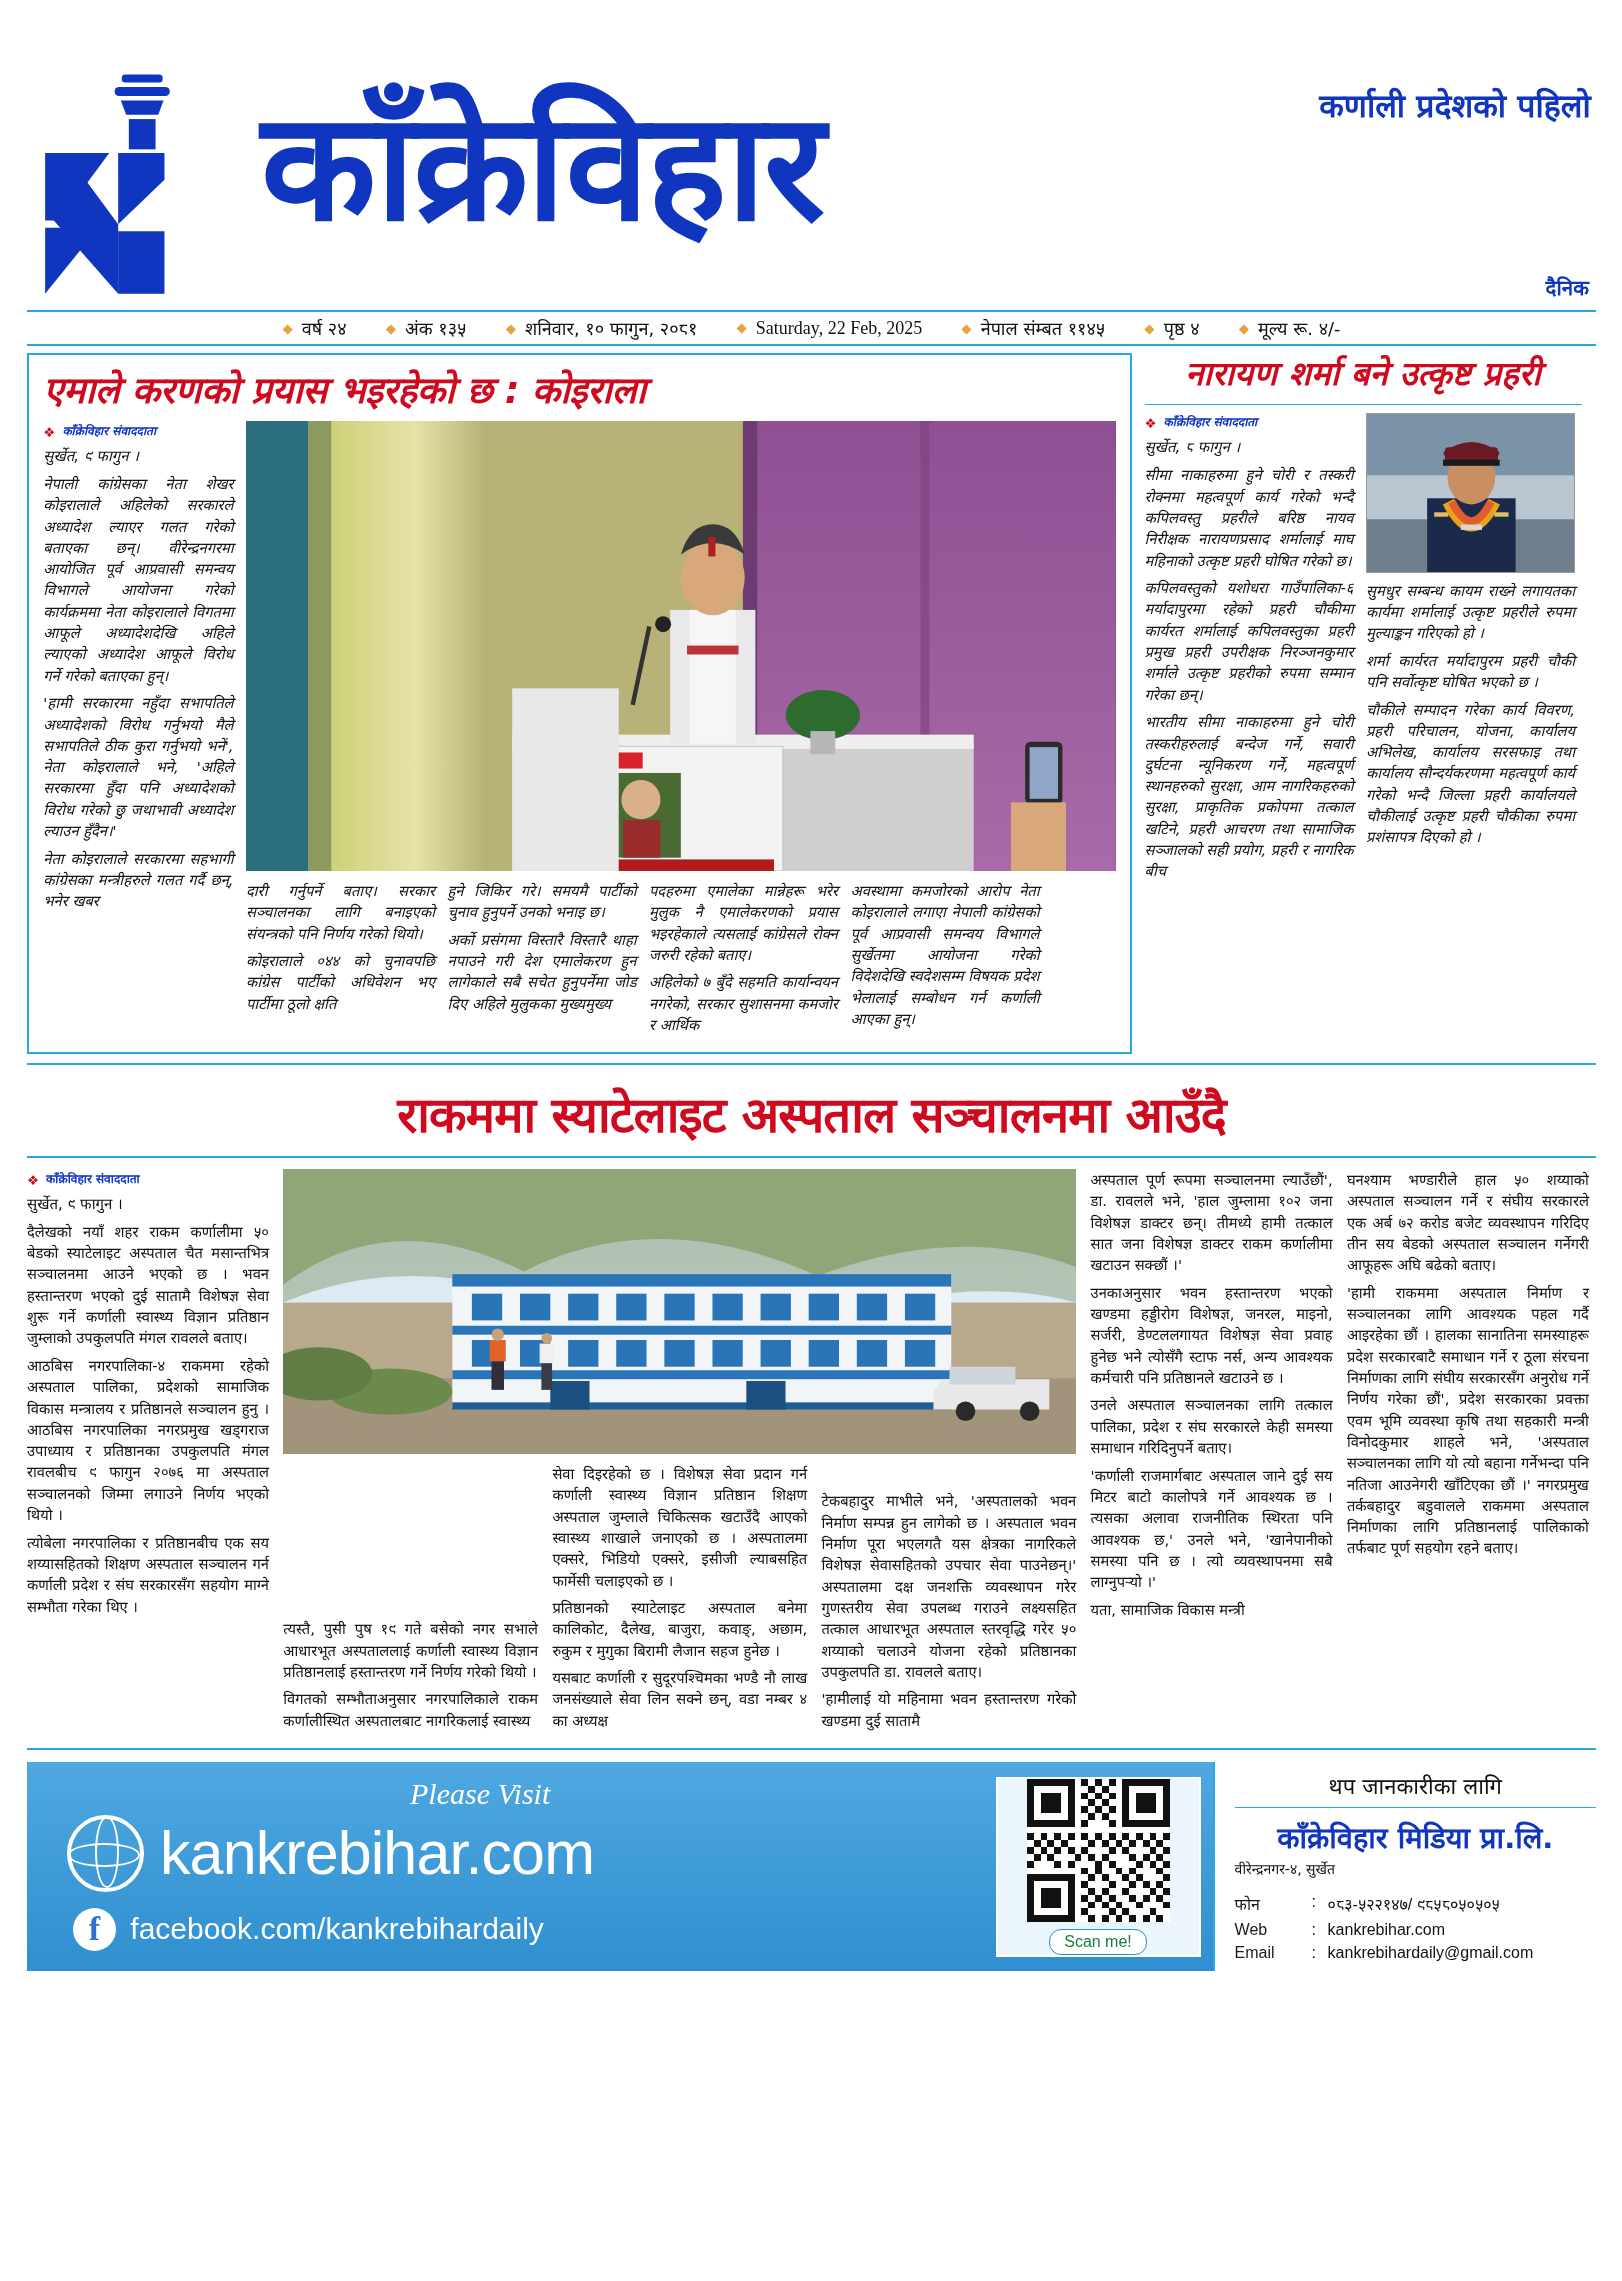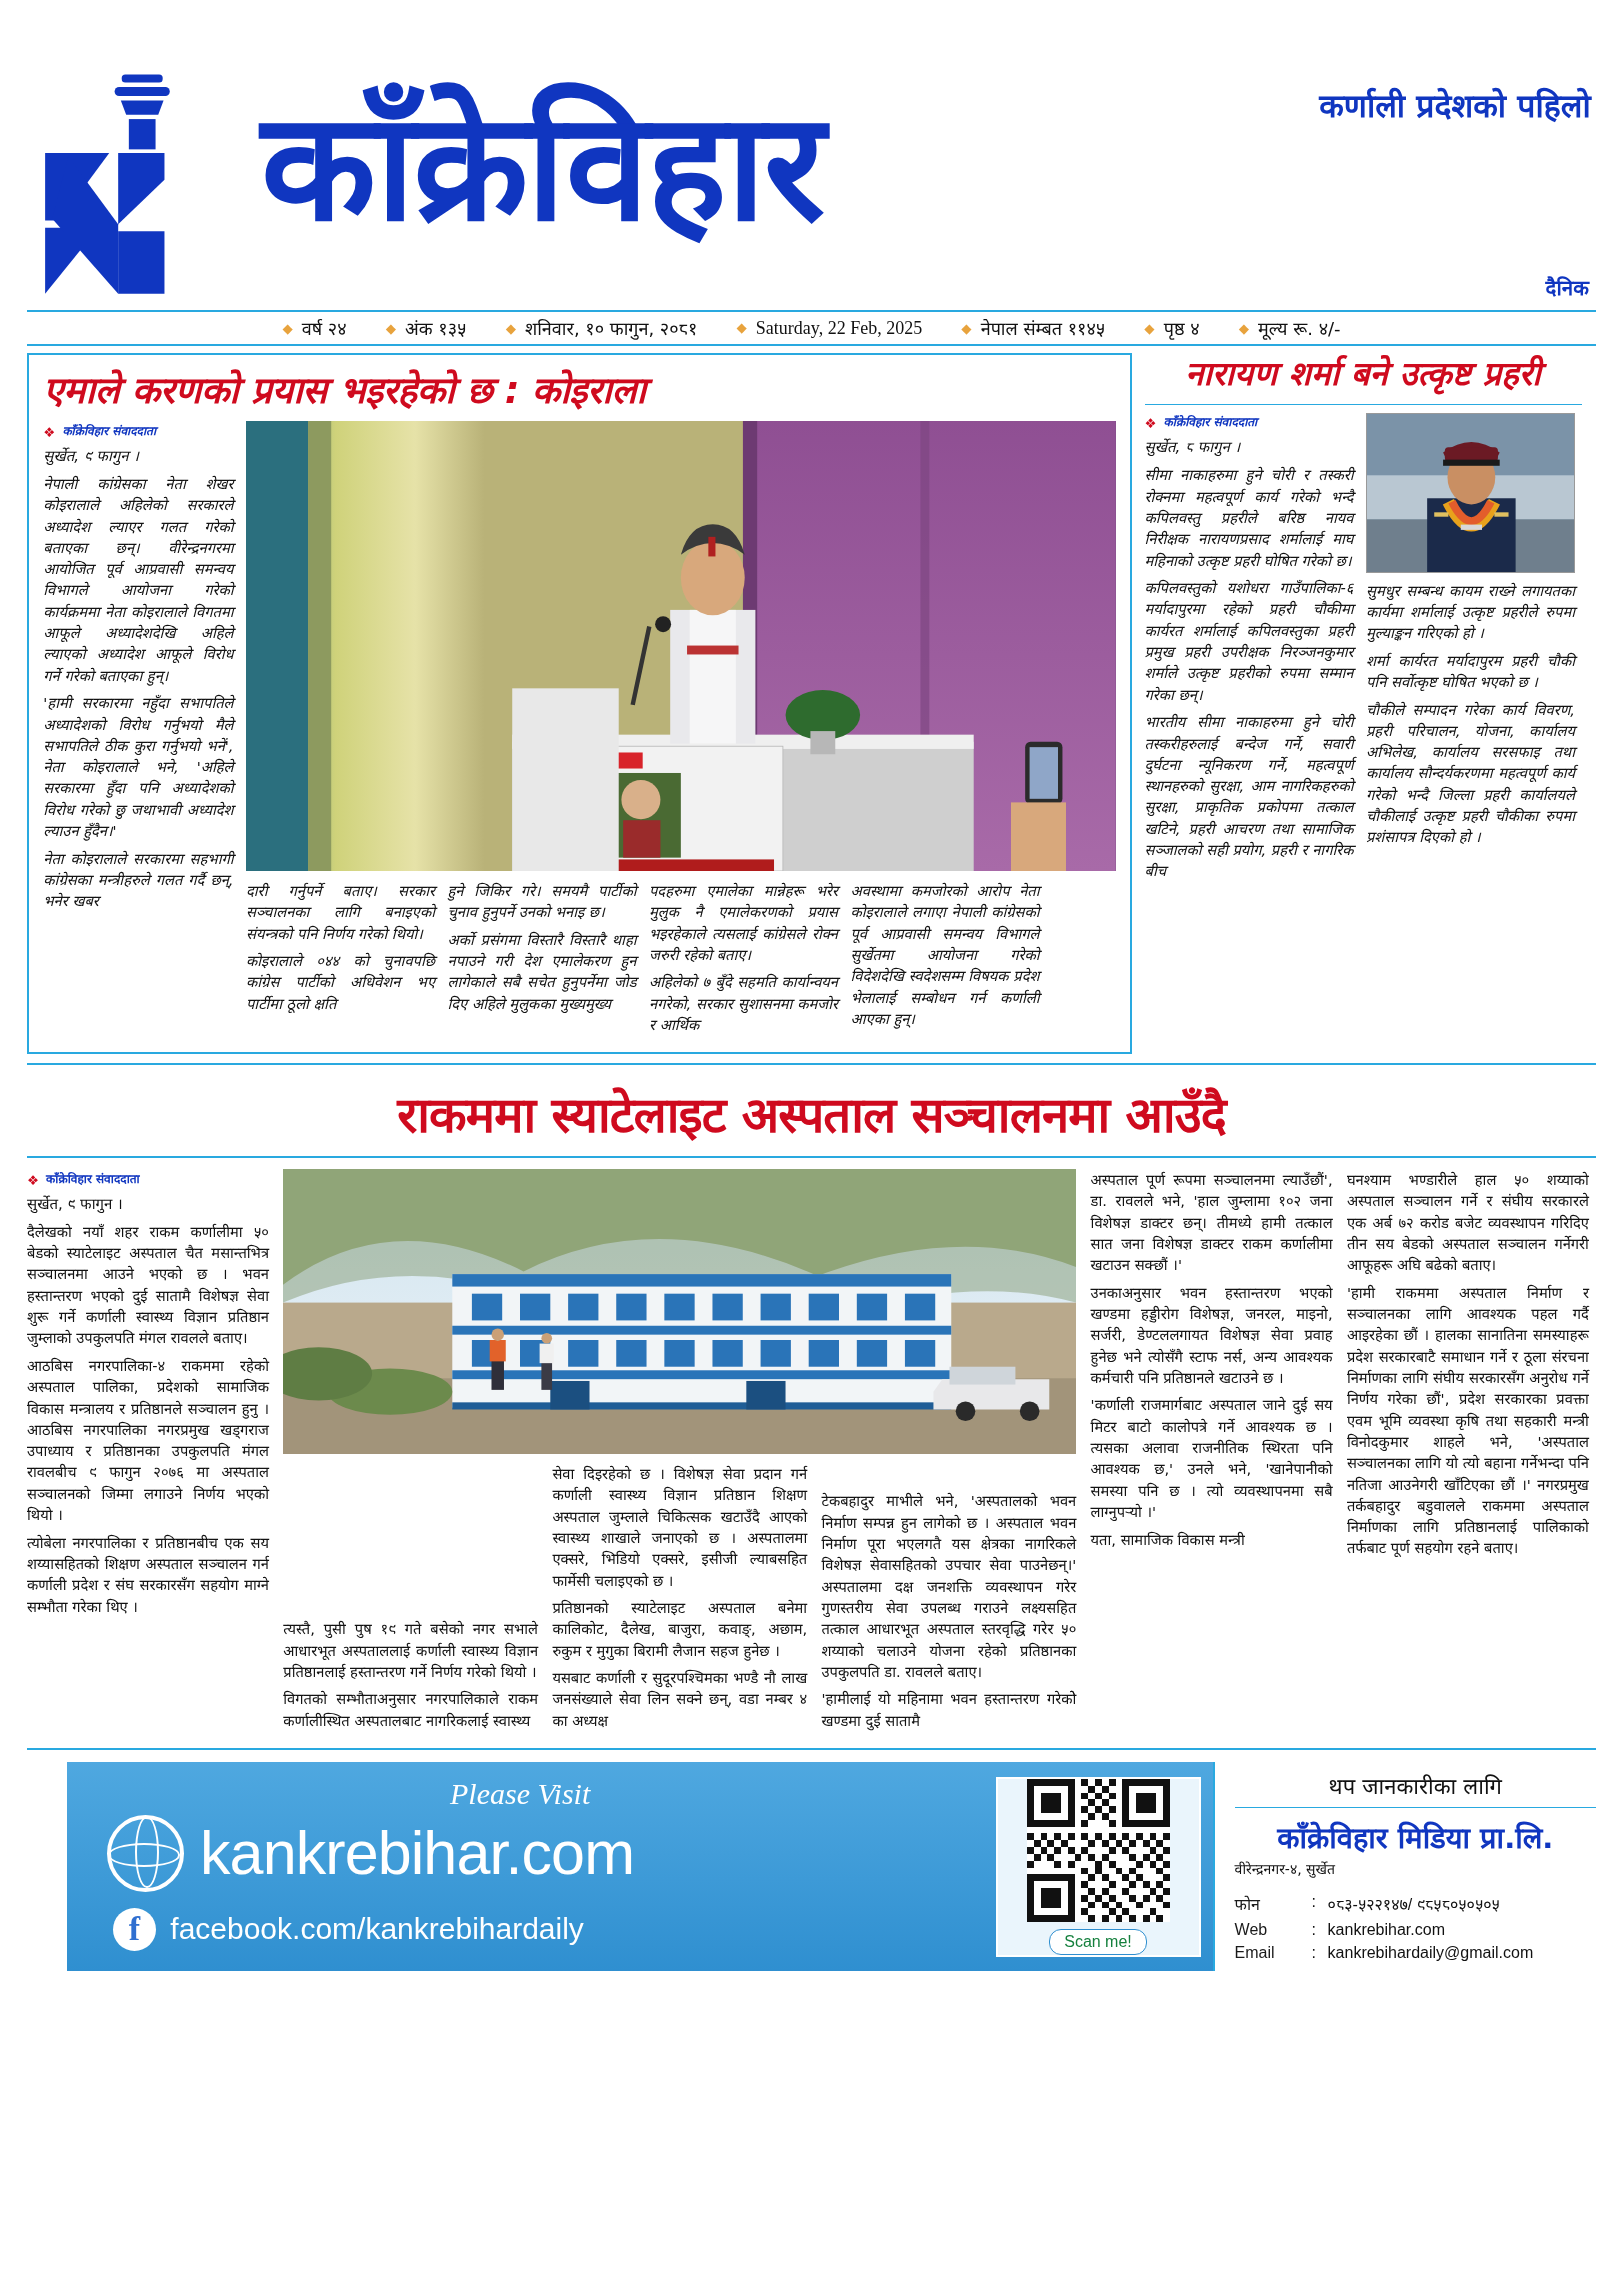--- a/index.html
+++ b/index.html
@@ -220,21 +220,20 @@
     margin-bottom: 9px;
   }
   .s2-photo-text { display: flex; gap: 14.3px; align-items: flex-end; }
   .s2-pt-col { width: 256px; }
 
   
   .footer {
     display: flex;
     margin-top: 12.5px;
     height: 209px;
-    margin-left: 40px;
   }
   .footer-left {
     flex: 1 1 auto;
     background: linear-gradient(180deg,#4fa8e0 0%, #2f8fd0 100%);
     position: relative;
     display: flex;
     align-items: center;
   }
   .please-visit {
     font-family: "Liberation Serif", serif;
@@ -637,20 +636,21 @@
         <div class="s2-pt-col col">
           <p>टेकबहादुर माभीले भने, 'अस्पतालको भवन निर्माण सम्पन्न हुन लागेको छ । अस्पताल भवन निर्माण पूरा भएलगतै यस क्षेत्रका नागरिकले विशेषज्ञ सेवासहितको उपचार सेवा पाउनेछन्।' अस्पतालमा दक्ष जनशक्ति व्यवस्थापन गरेर गुणस्तरीय सेवा उपलब्ध गराउने लक्ष्यसहित तत्काल आधारभूत अस्पताल स्तरवृद्धि गरेर ५० शय्याको चलाउने योजना रहेको प्रतिष्ठानका उपकुलपति डा. रावलले बताए।</p>
           <p>'हामीलाई यो महिनामा भवन हस्तान्तरण गरेकोे खण्डमा दुई सातामै</p>
         </div>
       </div>
     </div>
 
     <div class="s2-col col">
       <p>अस्पताल पूर्ण रूपमा सञ्चालनमा ल्याउँछौं', डा. रावलले भने, 'हाल जुम्लामा १०२ जना विशेषज्ञ डाक्टर छन्। तीमध्ये हामी तत्काल सात जना विशेषज्ञ डाक्टर राकम कर्णालीमा खटाउन सक्छौं ।'</p>
       <p>उनकाअनुसार भवन हस्तान्तरण भएको खण्डमा हड्डीरोग विशेषज्ञ, जनरल, माइनो, सर्जरी, डेण्टललगायत विशेषज्ञ सेवा प्रवाह हुनेछ भने त्योसँगै स्टाफ नर्स, अन्य आवश्यक कर्मचारी पनि प्रतिष्ठानले खटाउने छ ।</p>
+      <p>उनले अस्पताल सञ्चालनका लागि तत्काल पालिका, प्रदेश र संघ सरकारले केही समस्या समाधान गरिदिनुपर्ने बताए।</p>
       <p>'कर्णाली राजमार्गबाट अस्पताल जाने दुई सय मिटर बाटो कालोपत्रे गर्ने आवश्यक छ । त्यसका अलावा राजनीतिक स्थिरता पनि आवश्यक छ,' उनले भने, 'खानेपानीको समस्या पनि छ । त्यो व्यवस्थापनमा सबै लाग्नुपर्‍यो ।'</p>
       <p>यता, सामाजिक विकास मन्त्री</p>
     </div>
 
     <div class="s2-col col">
       <p>घनश्याम भण्डारीले हाल ५० शय्याको अस्पताल सञ्चालन गर्ने र संघीय सरकारले एक अर्ब ७२ करोड बजेट व्यवस्थापन गरिदिए तीन सय बेडको अस्पताल सञ्चालन गर्नेगरी आफूहरू अघि बढेको बताए।</p>
       <p>'हामी राकममा अस्पताल निर्माण र सञ्चालनका लागि आवश्यक पहल गर्दै आइरहेका छौं । हालका सानातिना समस्याहरू प्रदेश सरकारबाटै समाधान गर्ने र ठूला संरचना निर्माणका लागि संघीय सरकारसँग अनुरोध गर्ने निर्णय गरेका छौं', प्रदेश सरकारका प्रवक्ता एवम भूमि व्यवस्था कृषि तथा सहकारी मन्त्री विनोदकुमार शाहले भने, 'अस्पताल सञ्चालनका लागि यो त्यो बहाना गर्नेभन्दा पनि नतिजा आउनेगरी खाँटिएका छौं ।' नगरप्रमुख तर्कबहादुर बडुवालले राकममा अस्पताल निर्माणका लागि प्रतिष्ठानलाई पालिकाको तर्फबाट पूर्ण सहयोग रहने बताए।</p>
     </div>
   </div>
 

